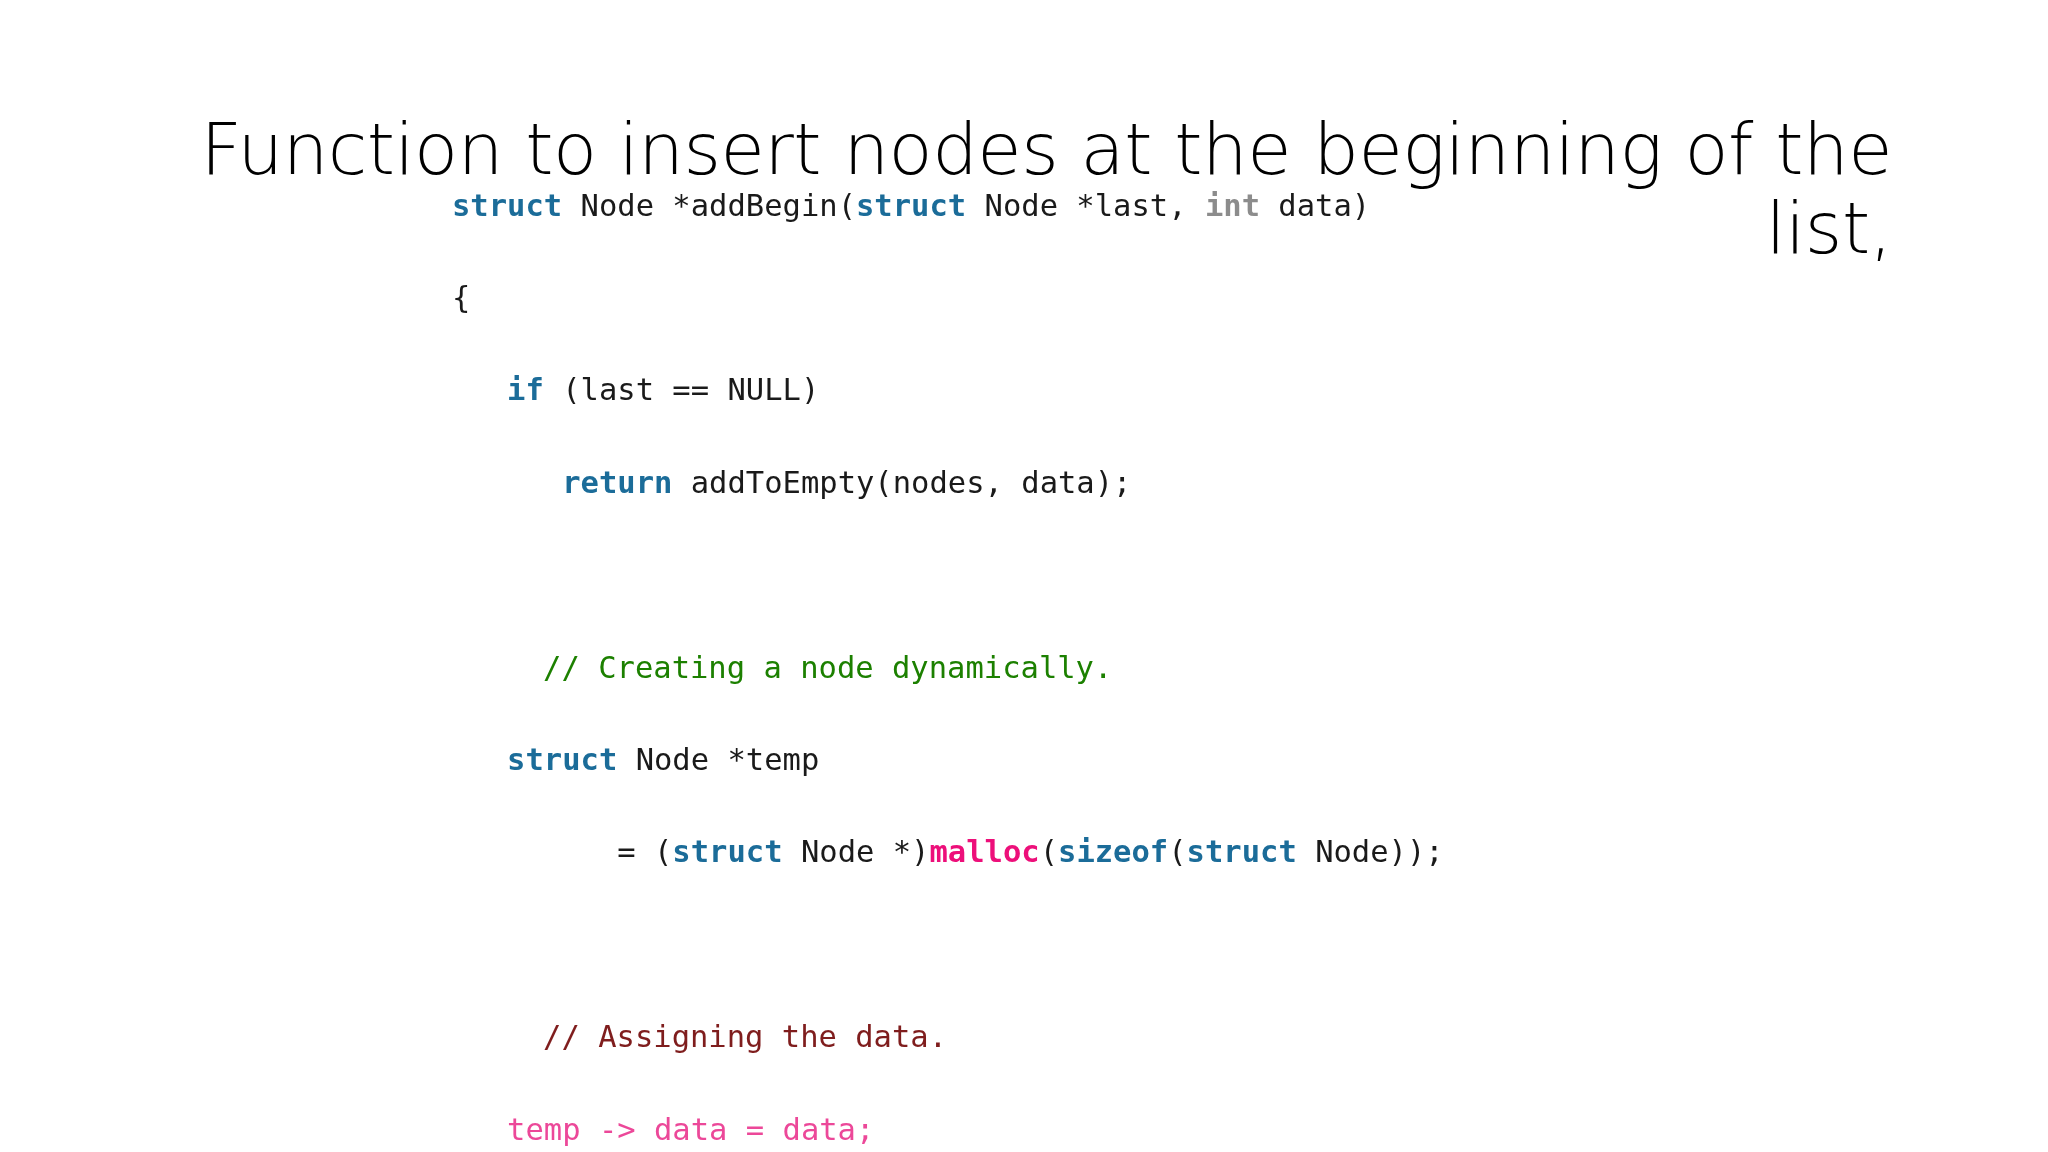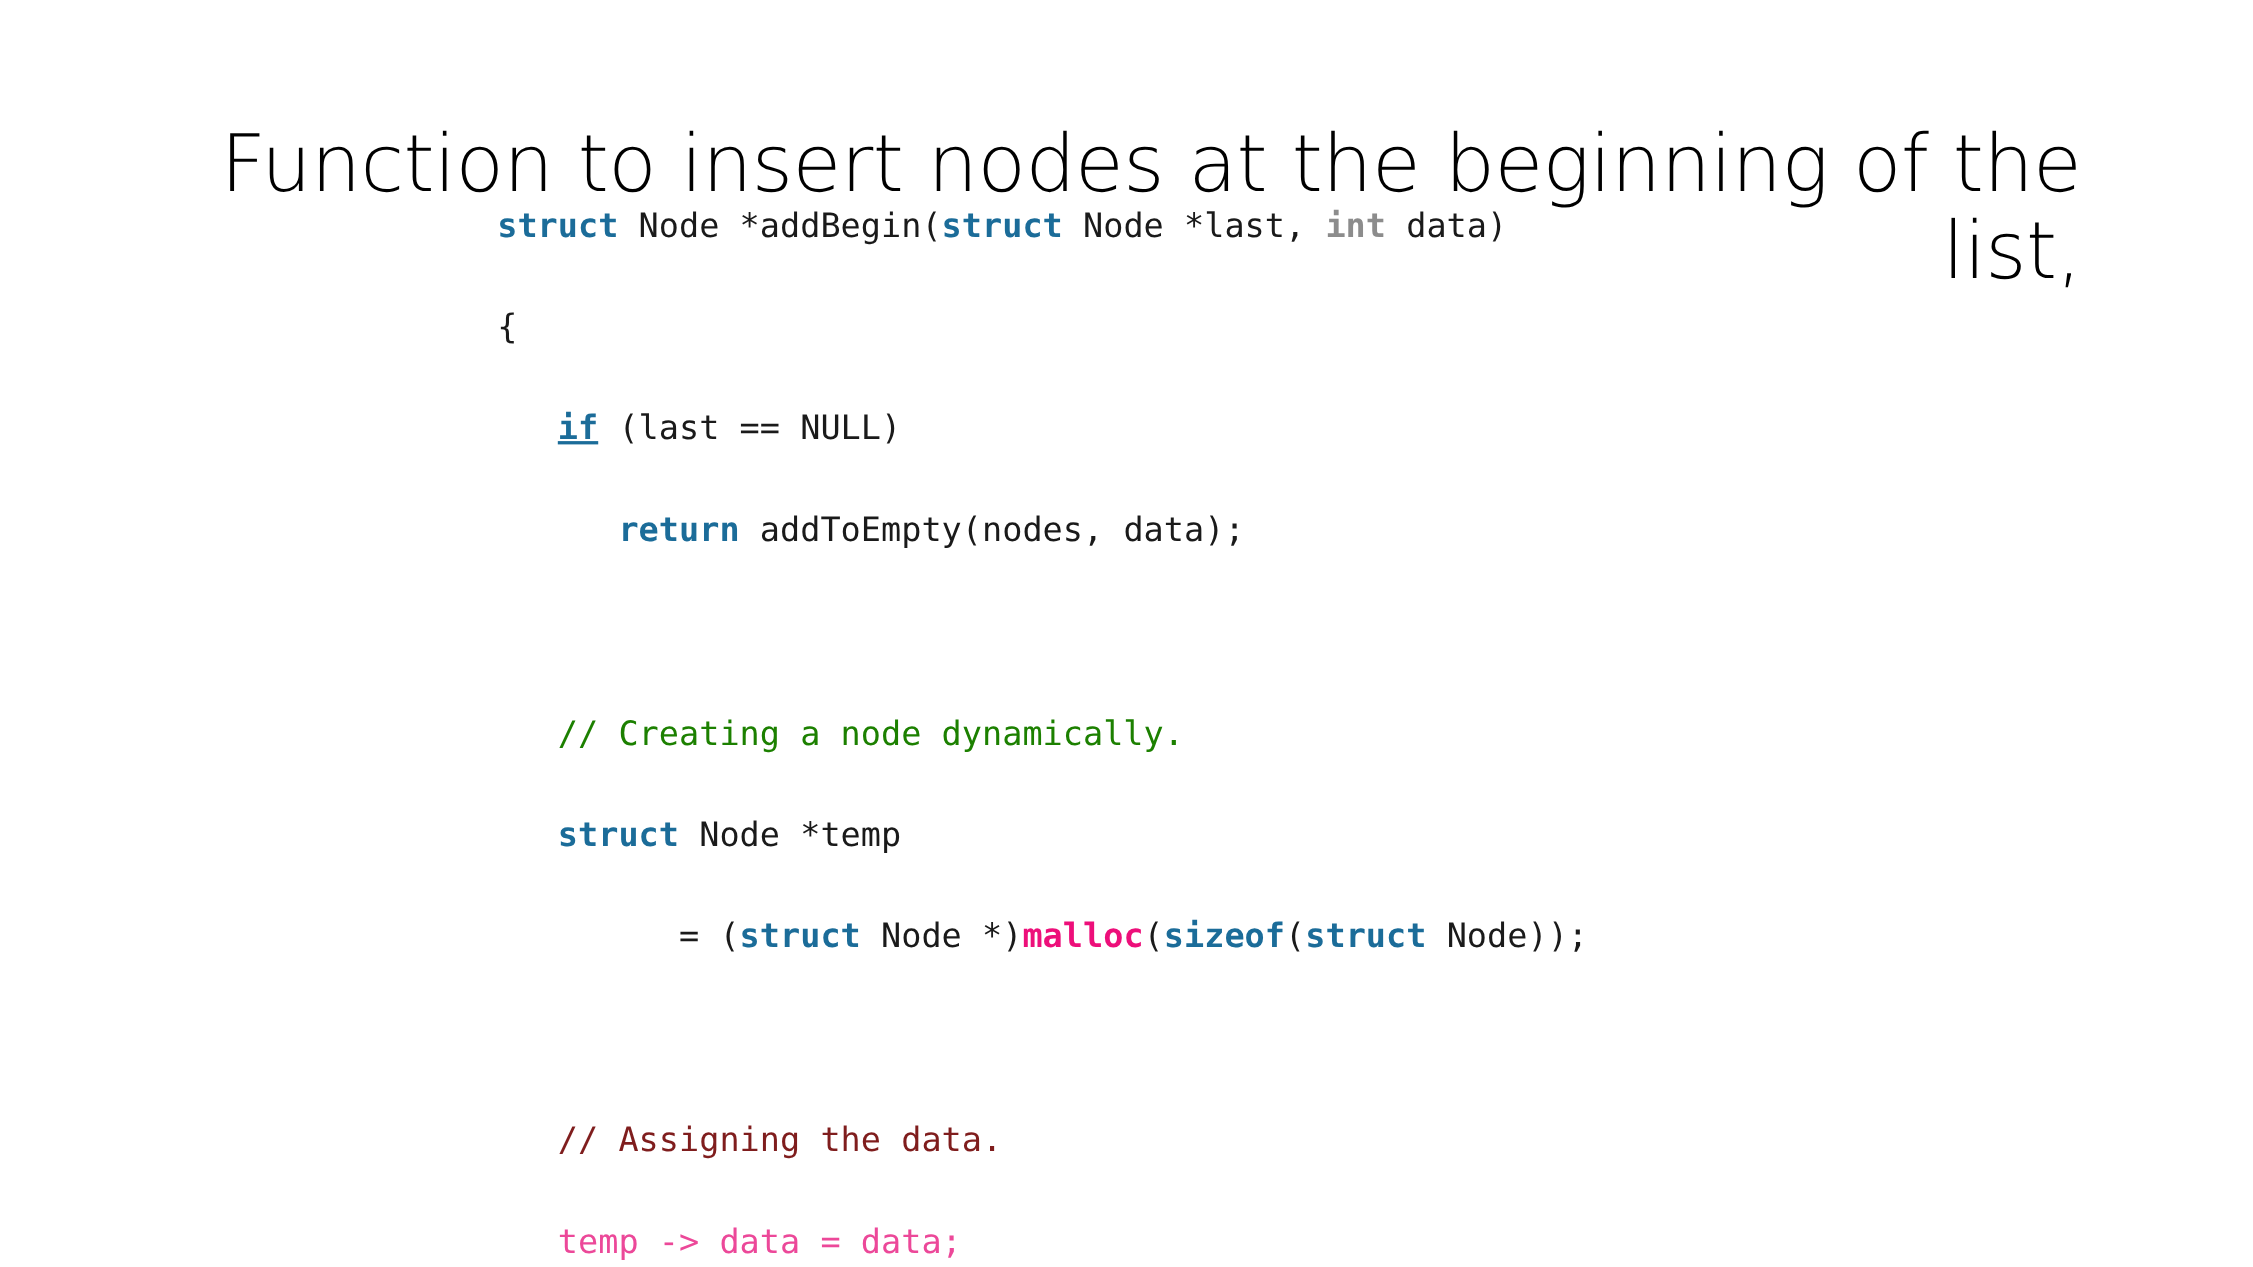--- a/index.html
+++ b/index.html
@@ -50,33 +50,33 @@
     word-break: break-word;
     z-index: 2;
   }
   #code-block .ln {
     display: block;
     min-height: 46.2px;
   }
   .kw   { color: #1b6c99; font-weight: bold; }
   .type { color: #8c8c8c; font-weight: bold; }
   .fn   { color: #ed0f7a; font-weight: bold; }
-  .cm   { color: #1c8000; }
+  .cm   { color: #1c8000; margin-left: 36px; }
   .pl   { color: #1a1a1a; }
 </style>
 </head>
 <body>
 
 <div id="slide" style="background: rgb(255, 255, 255);">
 
   <h1 id="slide-title" style="color: rgb(0, 0, 0); text-align: right;">Function to insert nodes at the beginning of the list,</h1>
 
   <pre id="code-block"><span class="ln"><span class="kw" style="color: rgb(27, 108, 153); font-weight: bold;">struct</span><span class="pl" style="color: rgb(26, 26, 26);"> Node *addBegin(</span><span class="kw" style="color: rgb(27, 108, 153); font-weight: bold;">struct</span><span class="pl" style="color: rgb(26, 26, 26);"> Node *last, </span><span class="type" style="color: rgb(140, 140, 140); font-weight: bold;">int</span><span class="pl" style="color: rgb(26, 26, 26);"> data)</span></span>
 <span class="ln"><span class="pl" style="color: rgb(26, 26, 26);">{</span></span>
-<span class="ln"><span class="pl" style="color: rgb(26, 26, 26);">   </span><span class="kw" style="color: rgb(27, 108, 153); font-weight: bold; text-decoration: underline;">if</span><span class="pl" style="color: rgb(26, 26, 26);"> (last == NULL)</span></span>
+<span class="ln"><span class="pl" style="color: rgb(26, 26, 26);">   </span><span class="kw" style="color: rgb(27, 108, 153); font-weight: bold;">if</span><span class="pl" style="color: rgb(26, 26, 26);"> (last == NULL)</span></span>
 <span class="ln"><span class="pl" style="color: rgb(26, 26, 26);">      </span><span class="kw" style="color: rgb(27, 108, 153); font-weight: bold;">return</span><span class="pl" style="color: rgb(26, 26, 26);"> addToEmpty(nodes, data);</span></span>
 <span class="ln">​</span>
 <span class="ln"><span class="pl" style="color: rgb(26, 26, 26);">   </span><span class="cm" style="color: rgb(28, 128, 0);">// Creating a node dynamically.</span></span>
 <span class="ln"><span class="pl" style="color: rgb(26, 26, 26);">   </span><span class="kw" style="color: rgb(27, 108, 153); font-weight: bold;">struct</span><span class="pl" style="color: rgb(26, 26, 26);"> Node *temp</span></span>
 <span class="ln"><span class="pl" style="color: rgb(26, 26, 26);">         = (</span><span class="kw" style="color: rgb(27, 108, 153); font-weight: bold;">struct</span><span class="pl" style="color: rgb(26, 26, 26);"> Node *)</span><span class="fn" style="color: rgb(237, 15, 122); font-weight: bold;">malloc</span><span class="pl" style="color: rgb(26, 26, 26);">(</span><span class="kw" style="color: rgb(27, 108, 153); font-weight: bold;">sizeof</span><span class="pl" style="color: rgb(26, 26, 26);">(</span><span class="kw" style="color: rgb(27, 108, 153); font-weight: bold;">struct</span><span class="pl" style="color: rgb(26, 26, 26);"> Node));</span></span>
 <span class="ln">​</span>
 <span class="ln"><span class="pl" style="color: rgb(26, 26, 26);">   </span><span class="cm" style="color: #7f1d1d;">// Assigning the data.</span></span>
 <span class="ln"><span class="pl" style="color: #ec4899;">   temp -&gt; data = data;</span></span>
 
 

